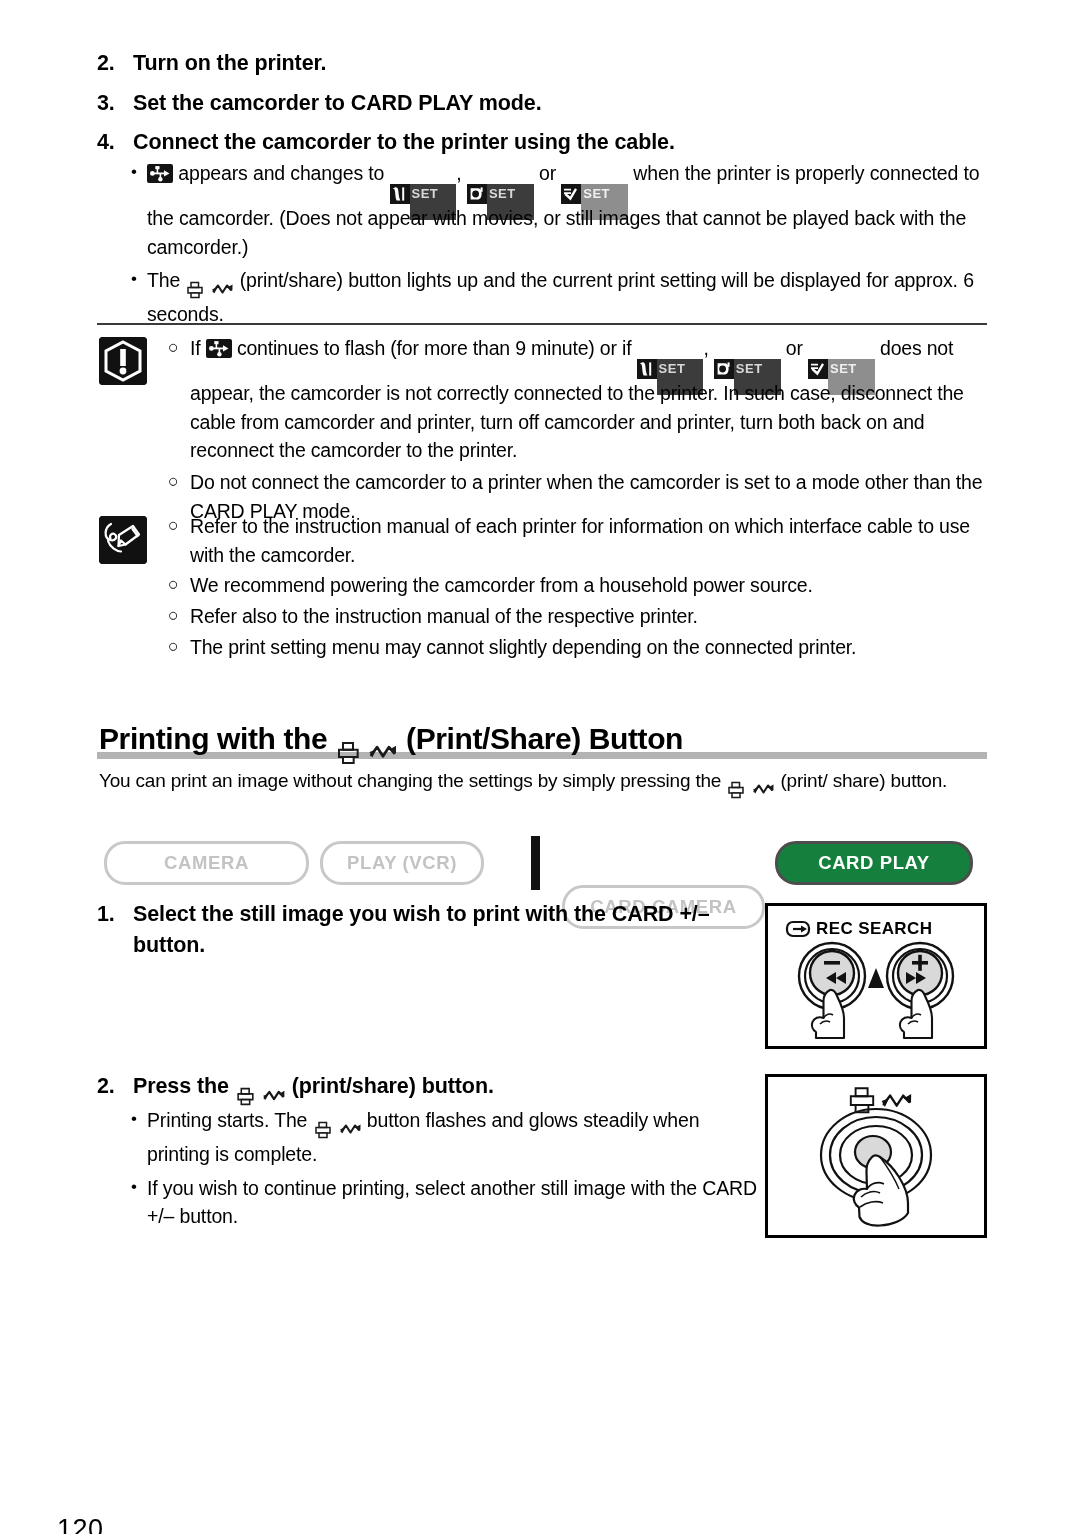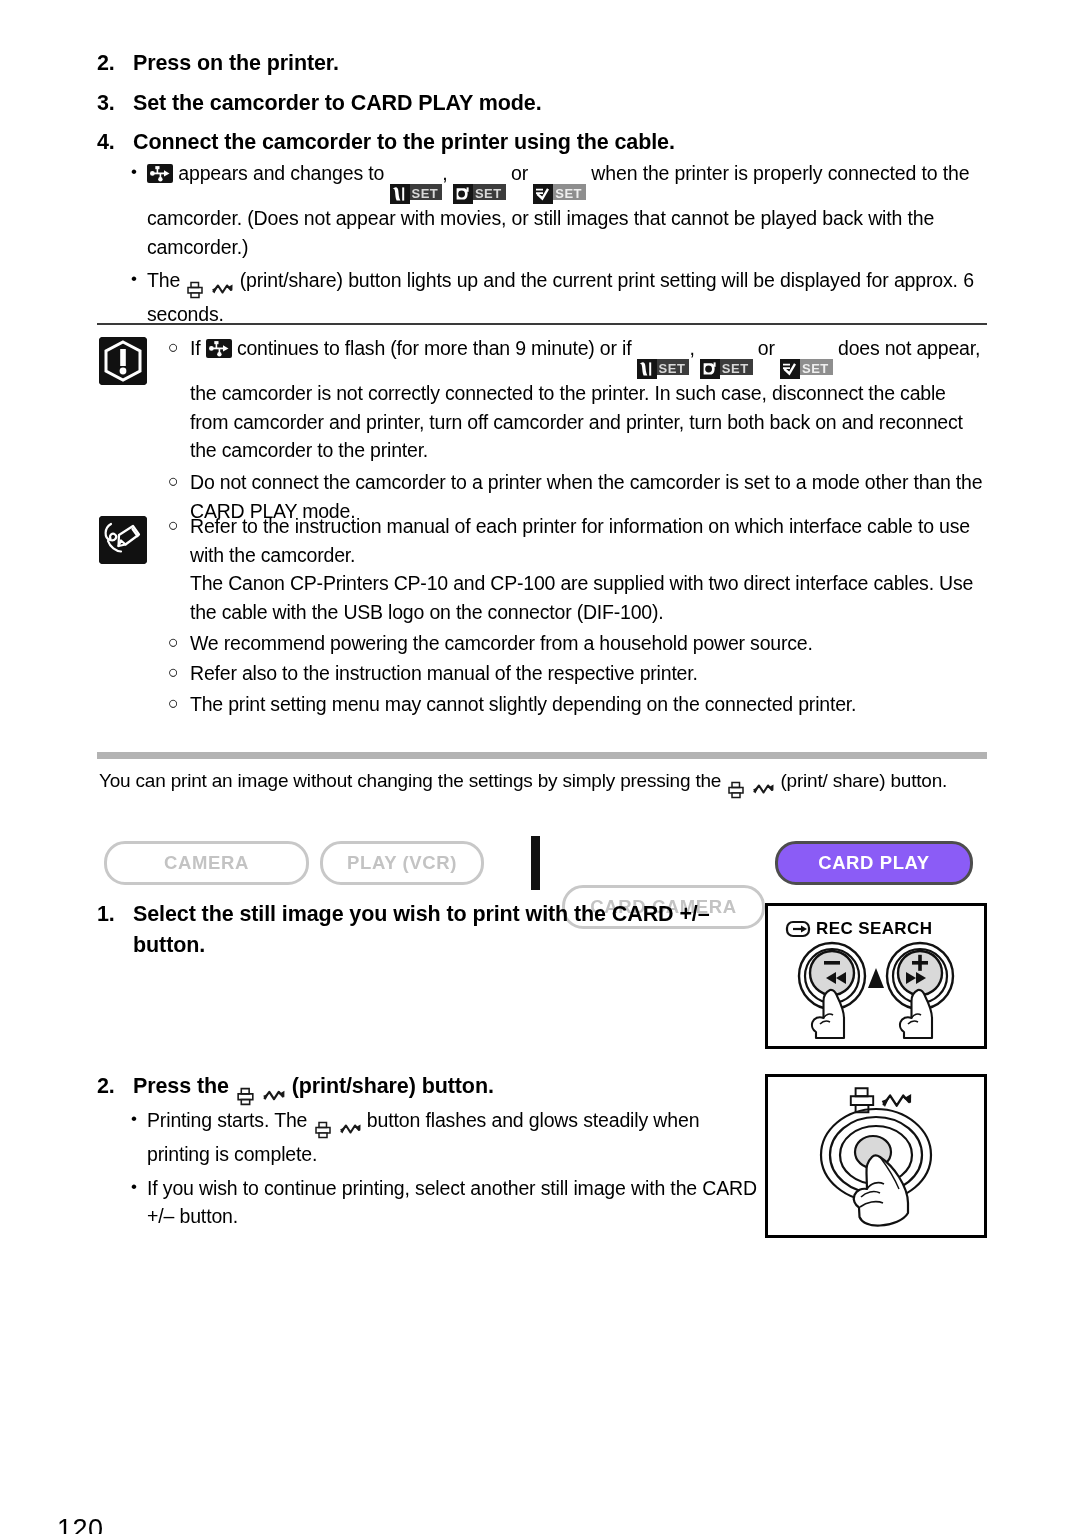--- a/index.html
+++ b/index.html
@@ -94,23 +94,23 @@
     display: inline-block;
     width: 20px;
     height: 20px;
     background: #141414;
     position: relative;
     vertical-align: top;
   }
   .set-badge .g svg { position: absolute; left: 1px; top: 1px; }
   .set-badge .s {
     display: inline-block;
-    height: 16px;
+    height: 36px;
     line-height: 20px;
-    padding: 0 4px 0 2px;
+    padding: 0 18px 0 2px;
     background: #3c3c3c;
     color: #d8d8d8;
     font-family: "Liberation Sans", sans-serif;
     font-size: 13px;
     font-weight: bold;
     letter-spacing: 0.5px;
     vertical-align: top;
     font-stretch: condensed;
     transform: none;
   }
@@ -168,21 +168,21 @@
     background: #ffffff;
     color: #c3c3c3;
     font-weight: bold;
     font-size: 18.5px;
     letter-spacing: 0.6px;
     display: flex;
     align-items: center;
     justify-content: center;
   }
   .mtab.active {
-    background: #8b5cf6;
+    background: #15803d;
     border-color: #4d4d4d;
     color: #ffffff;
   }
   .tab-sep {
     position: absolute;
     width: 9px;
     background: #111111;
   }
 
   
@@ -208,21 +208,21 @@
 </style>
 </head>
 <body>
 
 <div class="page">
 
   <div style="position:absolute;left:97px;top:48px;width:890px;">
 
     <div class="num-step" style="margin-bottom:9px;">
       <span class="n">2.</span>
-      <span class="txt">Press on the printer.</span>
+      <span class="txt">Turn on the printer.</span>
     </div>
 
     <div class="num-step" style="margin-bottom:9px;">
       <span class="n">3.</span>
       <span class="txt">Set the camcorder to CARD PLAY mode.</span>
     </div>
 
     <div class="num-step">
       <span class="n">4.</span>
       <span class="txt">Connect the camcorder to the printer using the cable.</span>
@@ -360,39 +360,57 @@
   </div>
 
   <div style="position:absolute;left:168px;top:512px;width:820px;">
 
     <div class="circ-row">
       <span class="cm">○</span>
       <span class="ct">
         <span>Refer to the instruction manual of each printer for information on which interface cable to use with the camcorder.</span>
       </span>
     </div>
-    <div style="margin-left:22px;font-size:19.5px;line-height:1.47;letter-spacing:-0.2px;">The Canon CP-Printers CP-10 and CP-100 are supplied with two direct interface cables. Use the cable with the USB logo on the connector (DIF-100).</div>
 
     <div class="circ-row" style="margin-top:2px;">
       <span class="cm">○</span>
       <span class="ct">We recommend powering the camcorder from a household power source.</span>
     </div>
 
     <div class="circ-row" style="margin-top:2px;">
       <span class="cm">○</span>
       <span class="ct">Refer also to the instruction manual of the respective printer.</span>
     </div>
 
     <div class="circ-row" style="margin-top:2px;">
       <span class="cm">○</span>
       <span class="ct">The print setting menu may cannot slightly depending on the connected printer.</span>
     </div>
   </div>
 
   <div class="sec-bar" style="left:97px;top:752px;width:890px;"></div>
+  <div class="sec-head" style="left:99px;top:722px;">
+    <span>Printing with the</span>
+    <span class="ps" style="vertical-align:-4px;">
+      <svg width="28" height="28" viewBox="0 0 21 20">
+        <g fill="none" stroke="#1a1a1a" stroke-width="1.5">
+          <path d="M6 2.5 L 13.5 2.5 L 13.5 7.5 L 6 7.5 Z"></path>
+          <path d="M3 7.5 L 17 7.5 L 17 13 L 3 13 Z"></path>
+        </g>
+        <path d="M6 13 L 14 13 L 14 17.5 L 6 17.5 Z" fill="#ffffff" stroke="#1a1a1a" stroke-width="1.5"></path>
+      </svg>
+      <span class="gap"></span>
+      <svg width="30" height="24" viewBox="0 0 23 18">
+        <path d="M2.5 10.5 L 7 4.5 L 11.5 11.5 L 16 4.5 L 20 9" fill="none" stroke="#1a1a1a" stroke-width="2.1" stroke-linecap="round" stroke-linejoin="round"></path>
+        <polygon points="1.2,8.2 6.2,6.4 3.4,12.4" fill="#1a1a1a"></polygon>
+        <polygon points="21.5,3.4 21.4,9.6 16.2,6.6" fill="#1a1a1a"></polygon>
+      </svg>
+    </span>
+    <span>(Print/Share) Button</span>
+  </div>
 
   <div style="position:absolute;left:99px;top:767px;width:888px;font-size:19px;line-height:1.47;letter-spacing:-0.2px;">
     <span>You can print an image without changing the settings by simply pressing the</span>
     <span class="ps">
       <svg width="21" height="20" viewBox="0 0 21 20">
         <g fill="none" stroke="#1a1a1a" stroke-width="1.5">
           <path d="M6 2.5 L 13.5 2.5 L 13.5 7.5 L 6 7.5 Z"></path>
           <path d="M3 7.5 L 17 7.5 L 17 13 L 3 13 Z"></path>
         </g>
         <path d="M6 13 L 14 13 L 14 17.5 L 6 17.5 Z" fill="#ffffff" stroke="#1a1a1a" stroke-width="1.5"></path>

